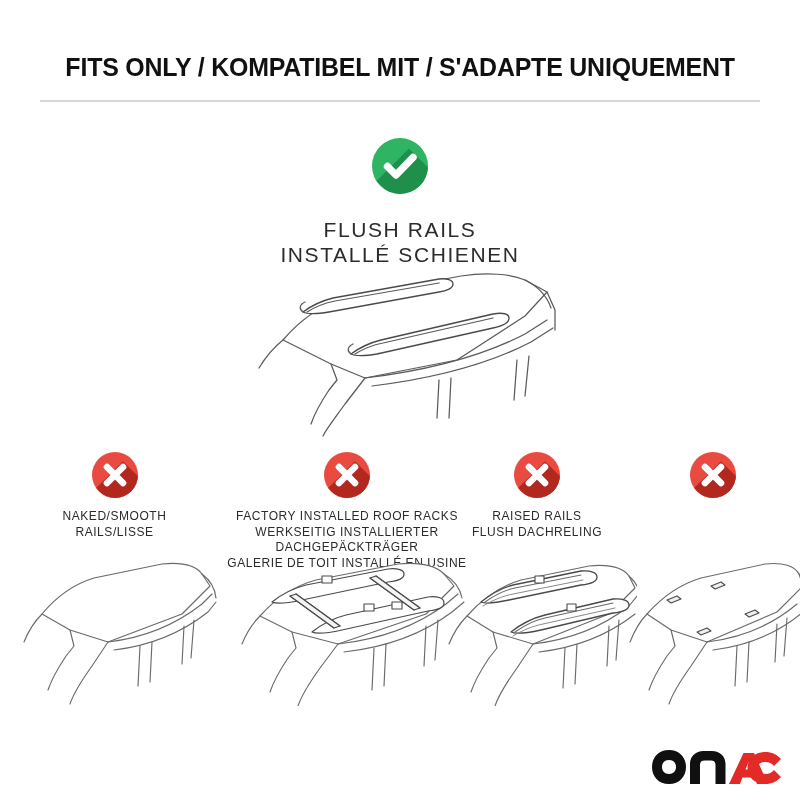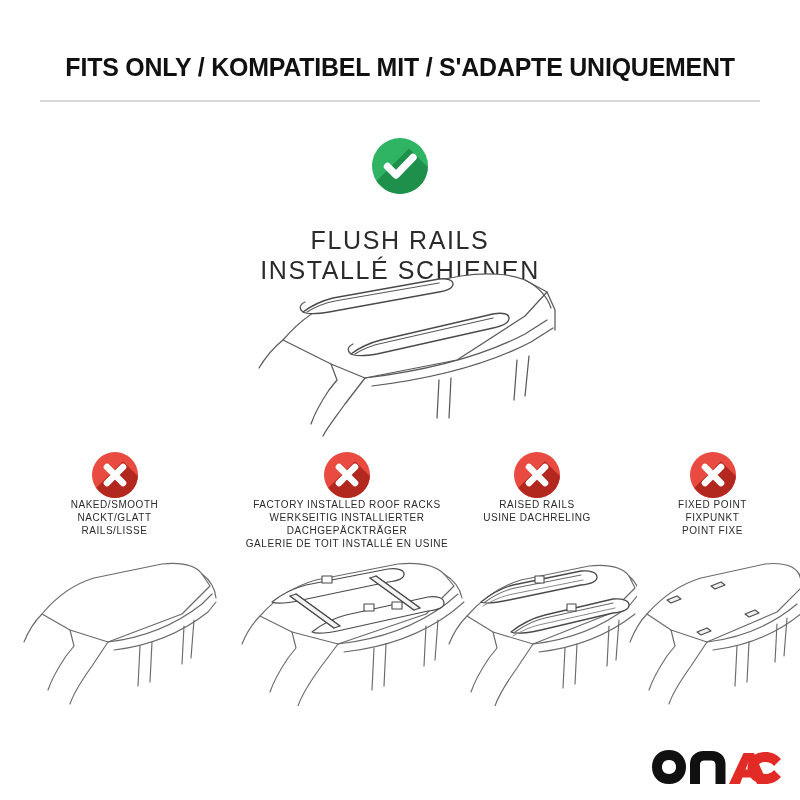--- a/index.html
+++ b/index.html
@@ -49,22 +49,22 @@
     transform-origin:center;
   }
   .badge-circle.ok .badge-shadow{background:#1f8f4c;}
   .badge-circle.no .badge-shadow{background:#b2281f;}
   .badge-glyph{
     position:absolute;left:0;top:0;width:56px;height:56px;
   }
   .badge-glyph svg{display:block;width:100%;height:100%;}
 
   .main-caption{
-    margin-top:32px;
-    font-size:25px;
+    margin-top:24px;
+    font-size:21px;
     font-weight:400;
     line-height:1.18;
     color:#2b2b2b;
     letter-spacing:1.6px;
   }
   .main-caption div{white-space:nowrap;}
 
   .main-art{
     position:absolute;left:225px;top:268px;width:370px;height:170px;
   }
@@ -76,21 +76,22 @@
   }
   .option{
     position:absolute;top:0;text-align:center;
   }
   .option .badge{width:46px;height:46px;}
   .option .badge-circle{width:46px;height:46px;}
   .option .badge-glyph{width:46px;height:46px;}
   .option .badge-shadow{width:38px;height:38px;right:-4px;bottom:-9px;}
 
   .opt-caption{
-    font-size:10px;
+    margin-top:11px;
+    font-size:12px;
     line-height:1.30;
     color:#2b2b2b;
     letter-spacing:0.55px;
     font-weight:400;
   }
   .opt-caption div{white-space:nowrap;}
 
   .opt-art{
     position:absolute;left:0;width:100%;
   }
@@ -185,21 +186,20 @@
           <div class="badge-shadow"></div>
         </div>
         <div class="badge-glyph">
           <svg viewBox="0 0 46 46">
             <path d="M15 15 L31 31 M31 15 L15 31" fill="none" stroke="#ffffff" stroke-width="6.6" stroke-linecap="round"></path>
           </svg>
         </div>
       </div>
       <div class="opt-caption">
         <div>NAKED/SMOOTH</div>
-        <div>NACKT/GLATT</div>
         <div>RAILS/LISSE</div>
       </div>
       <div class="opt-art" id="art-0">
         <svg viewBox="0 0 205 150" xmlns="http://www.w3.org/2000/svg">
           <g fill="none" stroke="#6a6a6a" stroke-width="1.15" stroke-linejoin="round" stroke-linecap="round">
             <path d="M30 58 C 45 40, 62 28, 82 22 L 150 8 C 170 6, 184 10, 190 18
                      L 198 30 L 170 58 L 96 86 L 58 74 Z" fill="#ffffff"></path>
             <path d="M30 58 C 22 66, 16 76, 12 86"></path>
             <path d="M58 74 L 62 90 L 54 100 C 46 112, 40 122, 36 134"></path>
             <path d="M96 86 L 80 110 C 70 124, 62 136, 58 148"></path>
@@ -272,21 +272,21 @@
           <div class="badge-shadow"></div>
         </div>
         <div class="badge-glyph">
           <svg viewBox="0 0 46 46">
             <path d="M15 15 L31 31 M31 15 L15 31" fill="none" stroke="#ffffff" stroke-width="6.6" stroke-linecap="round"></path>
           </svg>
         </div>
       </div>
       <div class="opt-caption">
         <div>RAISED RAILS</div>
-        <div>USINE DACHRELING</div>
+        <div>FLUSH DACHRELING</div>
       </div>
       <div class="opt-art" id="art-2">
         <svg viewBox="0 0 200 150" xmlns="http://www.w3.org/2000/svg">
           <g fill="none" stroke="#6a6a6a" stroke-width="1.15" stroke-linejoin="round" stroke-linecap="round">
             <path d="M30 60 C 46 42, 64 30, 84 24 L 152 10 C 172 8, 186 12, 192 20
                      L 198 32 L 172 58 L 96 88 L 56 76 Z" fill="#ffffff"></path>
             <path d="M30 60 C 22 68, 16 78, 12 88"></path>
             <path d="M56 76 L 60 92 L 52 102 C 44 114, 38 124, 34 136"></path>
             <path d="M96 88 L 80 112 C 70 126, 62 138, 58 150"></path>
             <path d="M96 88 C 130 84, 164 72, 192 50 L 200 40"></path>
@@ -317,25 +317,20 @@
       <div class="badge">
         <div class="badge-circle no">
           <div class="badge-shadow"></div>
         </div>
         <div class="badge-glyph">
           <svg viewBox="0 0 46 46">
             <path d="M15 15 L31 31 M31 15 L15 31" fill="none" stroke="#ffffff" stroke-width="6.6" stroke-linecap="round"></path>
           </svg>
         </div>
       </div>
-      <div class="opt-caption">
-        <div>FIXED POINT</div>
-        <div>FIXPUNKT</div>
-        <div>POINT FIXE</div>
-      </div>
       <div class="opt-art" id="art-3">
         <svg viewBox="0 0 175 150" xmlns="http://www.w3.org/2000/svg">
           <g fill="none" stroke="#6a6a6a" stroke-width="1.15" stroke-linejoin="round" stroke-linecap="round">
             <path d="M22 58 C 38 40, 56 28, 76 22 L 140 8 C 158 6, 170 10, 174 18
                      L 178 30 L 152 56 L 82 86 L 46 74 Z" fill="#ffffff"></path>
             <path d="M22 58 C 14 66, 9 76, 5 86"></path>
             <path d="M46 74 L 50 90 L 42 100 C 34 112, 28 122, 24 134"></path>
             <path d="M82 86 L 66 110 C 56 124, 48 136, 44 148"></path>
             <path d="M82 86 C 114 82, 146 70, 172 48"></path>
             <path d="M88 94 C 120 90, 152 78, 178 56"></path>

